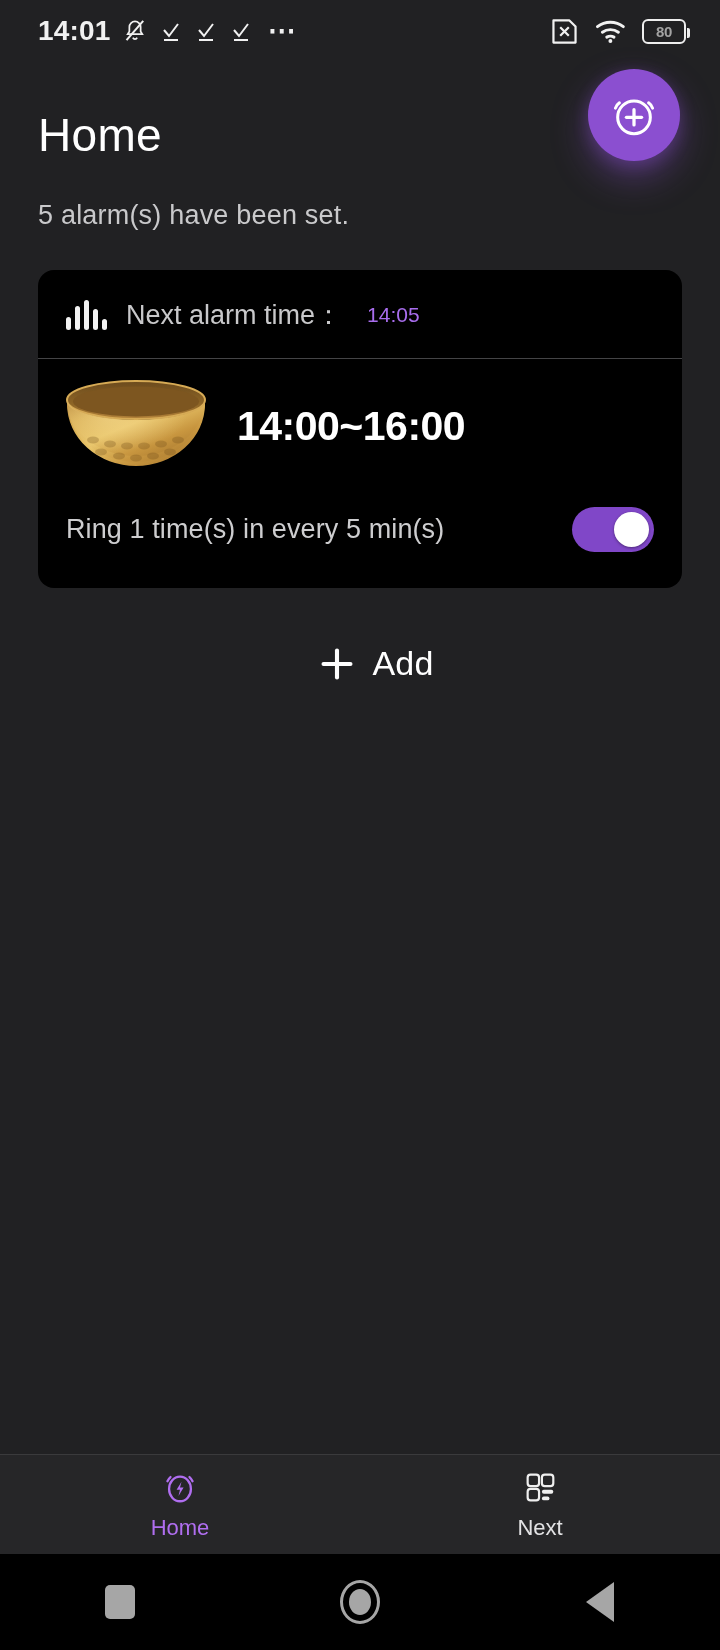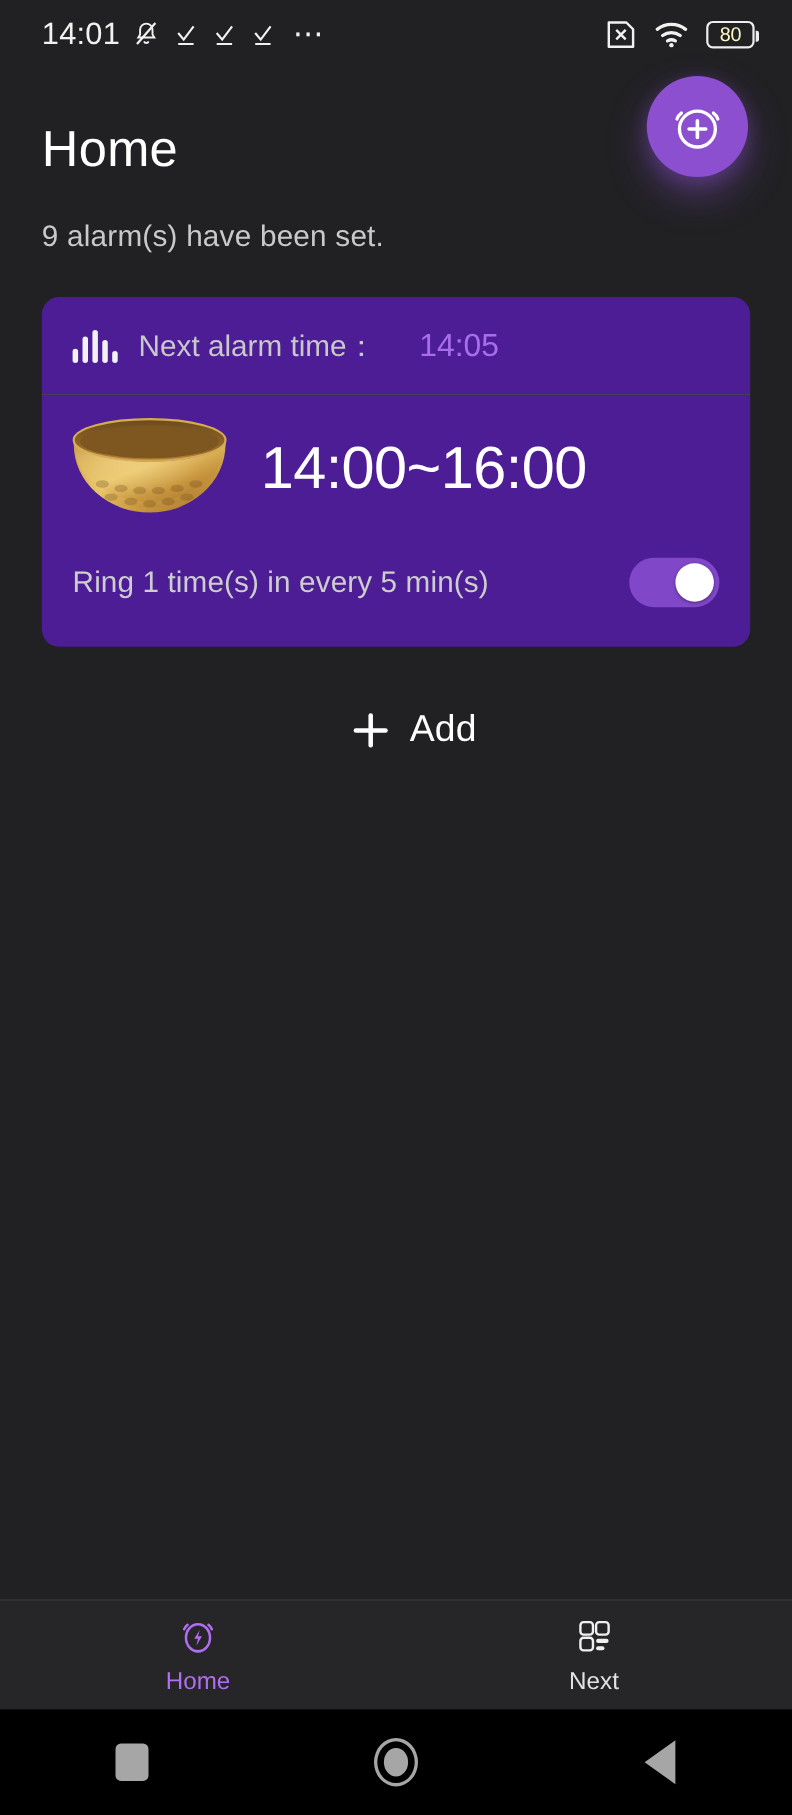--- a/index.html
+++ b/index.html
@@ -22,20 +22,21 @@
   }
 
   
   .status-bar {
     height: 62px;
     display: flex;
     align-items: center;
     justify-content: space-between;
     padding: 0 34px 0 38px;
     flex: 0 0 auto;
+    font-weight: bold;
   }
   .status-left { display: flex; align-items: center; gap: 11px; }
   .status-clock {
     color: #f1f1f1;
     font-size: 28px;
     letter-spacing: 0.2px;
   }
   .status-right { display: flex; align-items: center; gap: 15px; }
 
   .icon-bell-muted { width: 26px; height: 28px; display: block; }
@@ -64,22 +65,22 @@
     content: "";
     position: absolute;
     right: -6px;
     top: 7px;
     width: 3.5px;
     height: 10px;
     background: #eee;
     border-radius: 0 2px 2px 0;
   }
   .battery-text {
-    font-size: 18px;
-    color: #fef9c3;
+    font-size: 15px;
+    color: #a3a3a3;
     letter-spacing: -0.3px;
   }
 
   
   .header {
     position: relative;
     padding: 46px 38px 0 38px;
     flex: 0 0 auto;
   }
   .page-title {
@@ -109,21 +110,21 @@
     color: #c9c9cb;
     font-size: 27px;
     padding: 38px 38px 0 38px;
     letter-spacing: 0.2px;
     flex: 0 0 auto;
   }
 
   
   .alarm-card {
     margin: 39px 38px 0 38px;
-    background: #4c1d95;
+    background: #000000;
     border-radius: 16px;
     overflow: hidden;
     flex: 0 0 auto;
   }
   .card-head {
     display: flex;
     align-items: center;
     gap: 19px;
     padding: 27px 28px 25px 28px;
     border-bottom: 1px solid #444446;
@@ -135,37 +136,37 @@
     background: #f2f2f2;
     border-radius: 3px;
   }
   .wave-icon i:nth-child(1) { height: 13px; }
   .wave-icon i:nth-child(2) { height: 24px; }
   .wave-icon i:nth-child(3) { height: 30px; }
   .wave-icon i:nth-child(4) { height: 21px; }
   .wave-icon i:nth-child(5) { height: 11px; }
 
   .next-label { color: #c8c8ca; font-size: 27px; }
-  .next-time  { color: #a86ded; font-size: 29px; margin-left: 20px; }
+  .next-time  { color: #a86ded; font-size: 21px; margin-left: 6px; }
 
   .card-main {
     display: flex;
     align-items: center;
     padding: 16px 28px 0 25px;
     gap: 28px;
     height: 118px;
   }
 
   
   .bowl { width: 146px; height: 92px; flex: 0 0 auto; display:block; }
 
   .time-range {
     color: #ffffff;
-    font-size: 54px;
-    font-weight: 400;
+    font-size: 41px;
+    font-weight: 700;
     letter-spacing: -0.5px;
     white-space: nowrap;
     text-align: center;
   }
 
   .card-bottom {
     display: flex;
     align-items: center;
     justify-content: space-between;
     padding: 30px 28px 36px 28px;
@@ -320,21 +321,21 @@
       <svg viewBox="0 0 48 48">
         <circle cx="24" cy="26" r="14" fill="none" stroke="#ffffff" stroke-width="2.6"></circle>
         <line x1="24" y1="19.5" x2="24" y2="32.5" stroke="#ffffff" stroke-width="2.8" stroke-linecap="round"></line>
         <line x1="17.5" y1="26" x2="30.5" y2="26" stroke="#ffffff" stroke-width="2.8" stroke-linecap="round"></line>
         <path d="M11.5 13.5a9 9 0 0 0-3.4 4.6" fill="none" stroke="#ffffff" stroke-width="2.6" stroke-linecap="round"></path>
         <path d="M36.5 13.5a9 9 0 0 1 3.4 4.6" fill="none" stroke="#ffffff" stroke-width="2.6" stroke-linecap="round"></path>
       </svg>
     </div>
   </div>
 
-  <div class="subtitle">9 alarm(s) have been set.</div>
+  <div class="subtitle">5 alarm(s) have been set.</div>
 
   <div class="alarm-card">
     <div class="card-head">
       <span class="wave-icon">
         <i></i>
           <i></i>
           <i></i>
           <i></i>
           <i></i>
       </span>

